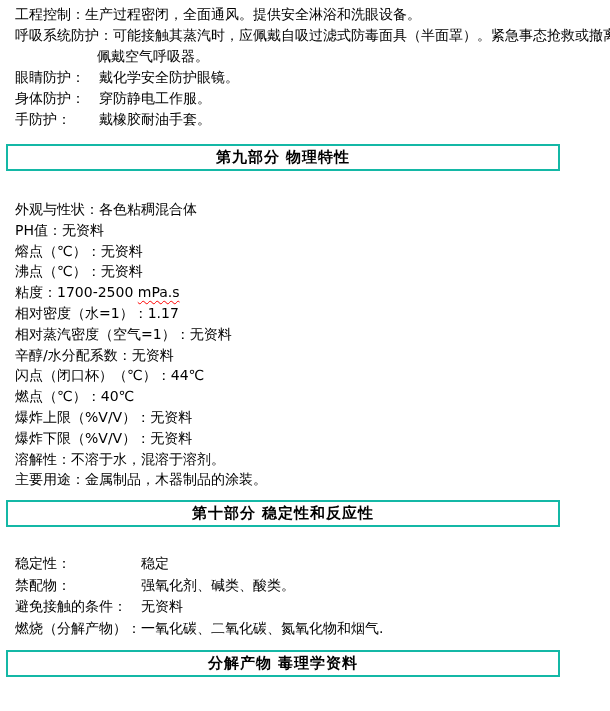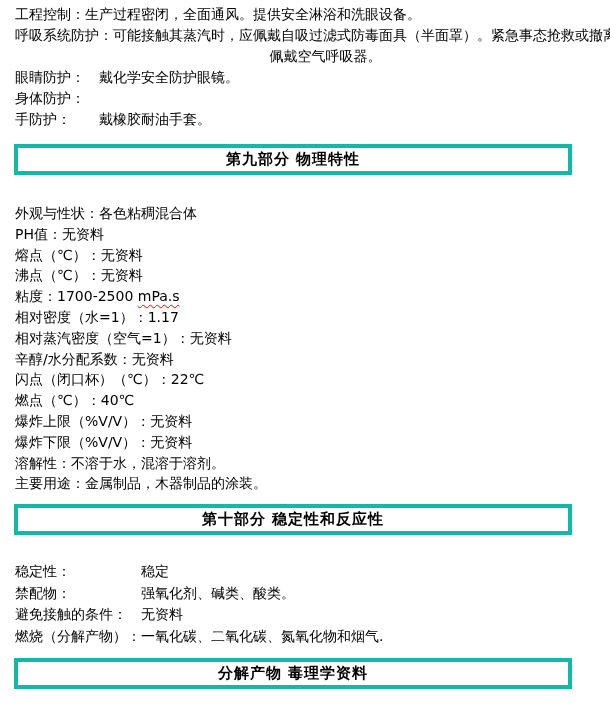--- a/index.html
+++ b/index.html
@@ -22,27 +22,27 @@
   }
   
   .top-block {
     padding: 4px 0 0 15px;
     line-height: 21px;
     white-space: nowrap;
   }
   .para-row { display: flex; }
   .kv-row { display: flex; }
   .kv-row .kv-label { width: 84px; flex: none; }
-  .cont-line { margin-left: 82px; text-align: center; }
+  .cont-line { margin-left: 82px; }
   
   .section-box {
-    margin-left: 14px;
+    margin-left: 6px;
     width: 550px;
     height: 23px;
-    border: 4px solid #14b8a6;
+    border: 2px solid #14b8a6;
     text-align: center;
     line-height: 23px;
     font-weight: bold;
     font-size: 15px;
     letter-spacing: 1px;
   }
   .box-9  { margin-top: 14px; }
   .box-10 { margin-top: 10px; }
   .box-11 { margin-top: 11px; }
   
@@ -85,20 +85,21 @@
 
     <div class="cont-line">佩戴空气呼吸器。</div>
 
     <div class="kv-row">
       <span class="kv-label">眼睛防护：</span>
       <span>戴化学安全防护眼镜。</span>
     </div>
 
     <div class="kv-row">
       <span class="kv-label">身体防护：</span>
+      <span>穿防静电工作服。</span>
     </div>
 
     <div class="kv-row">
       <span class="kv-label">手防护：</span>
       <span>戴橡胶耐油手套。</span>
     </div>
   </div>
 
   <div class="section-box box-9">
     <span>第九部分 物理特性</span>
@@ -108,21 +109,21 @@
     <div>外观与性状：各色粘稠混合体</div>
     <div>PH值：无资料</div>
     <div>熔点（℃）：无资料</div>
     <div>沸点（℃）：无资料</div>
     <div>
       <span>粘度：1700-2500 </span><span class="wavy">mPa.s</span>
     </div>
     <div>相对密度（水=1）：1.17</div>
     <div>相对蒸汽密度（空气=1）：无资料</div>
     <div>辛醇/水分配系数：无资料</div>
-    <div>闪点（闭口杯）（℃）：22℃</div>
+    <div>闪点（闭口杯）（℃）：44℃</div>
     <div>燃点（℃）：40℃</div>
     <div>爆炸上限（%V/V）：无资料</div>
     <div>爆炸下限（%V/V）：无资料</div>
     <div>溶解性：不溶于水，混溶于溶剂。</div>
     <div>主要用途：金属制品，木器制品的涂装。</div>
   </div>
 
   <div class="section-box box-10">
     <span>第十部分 稳定性和反应性</span>
   </div>

